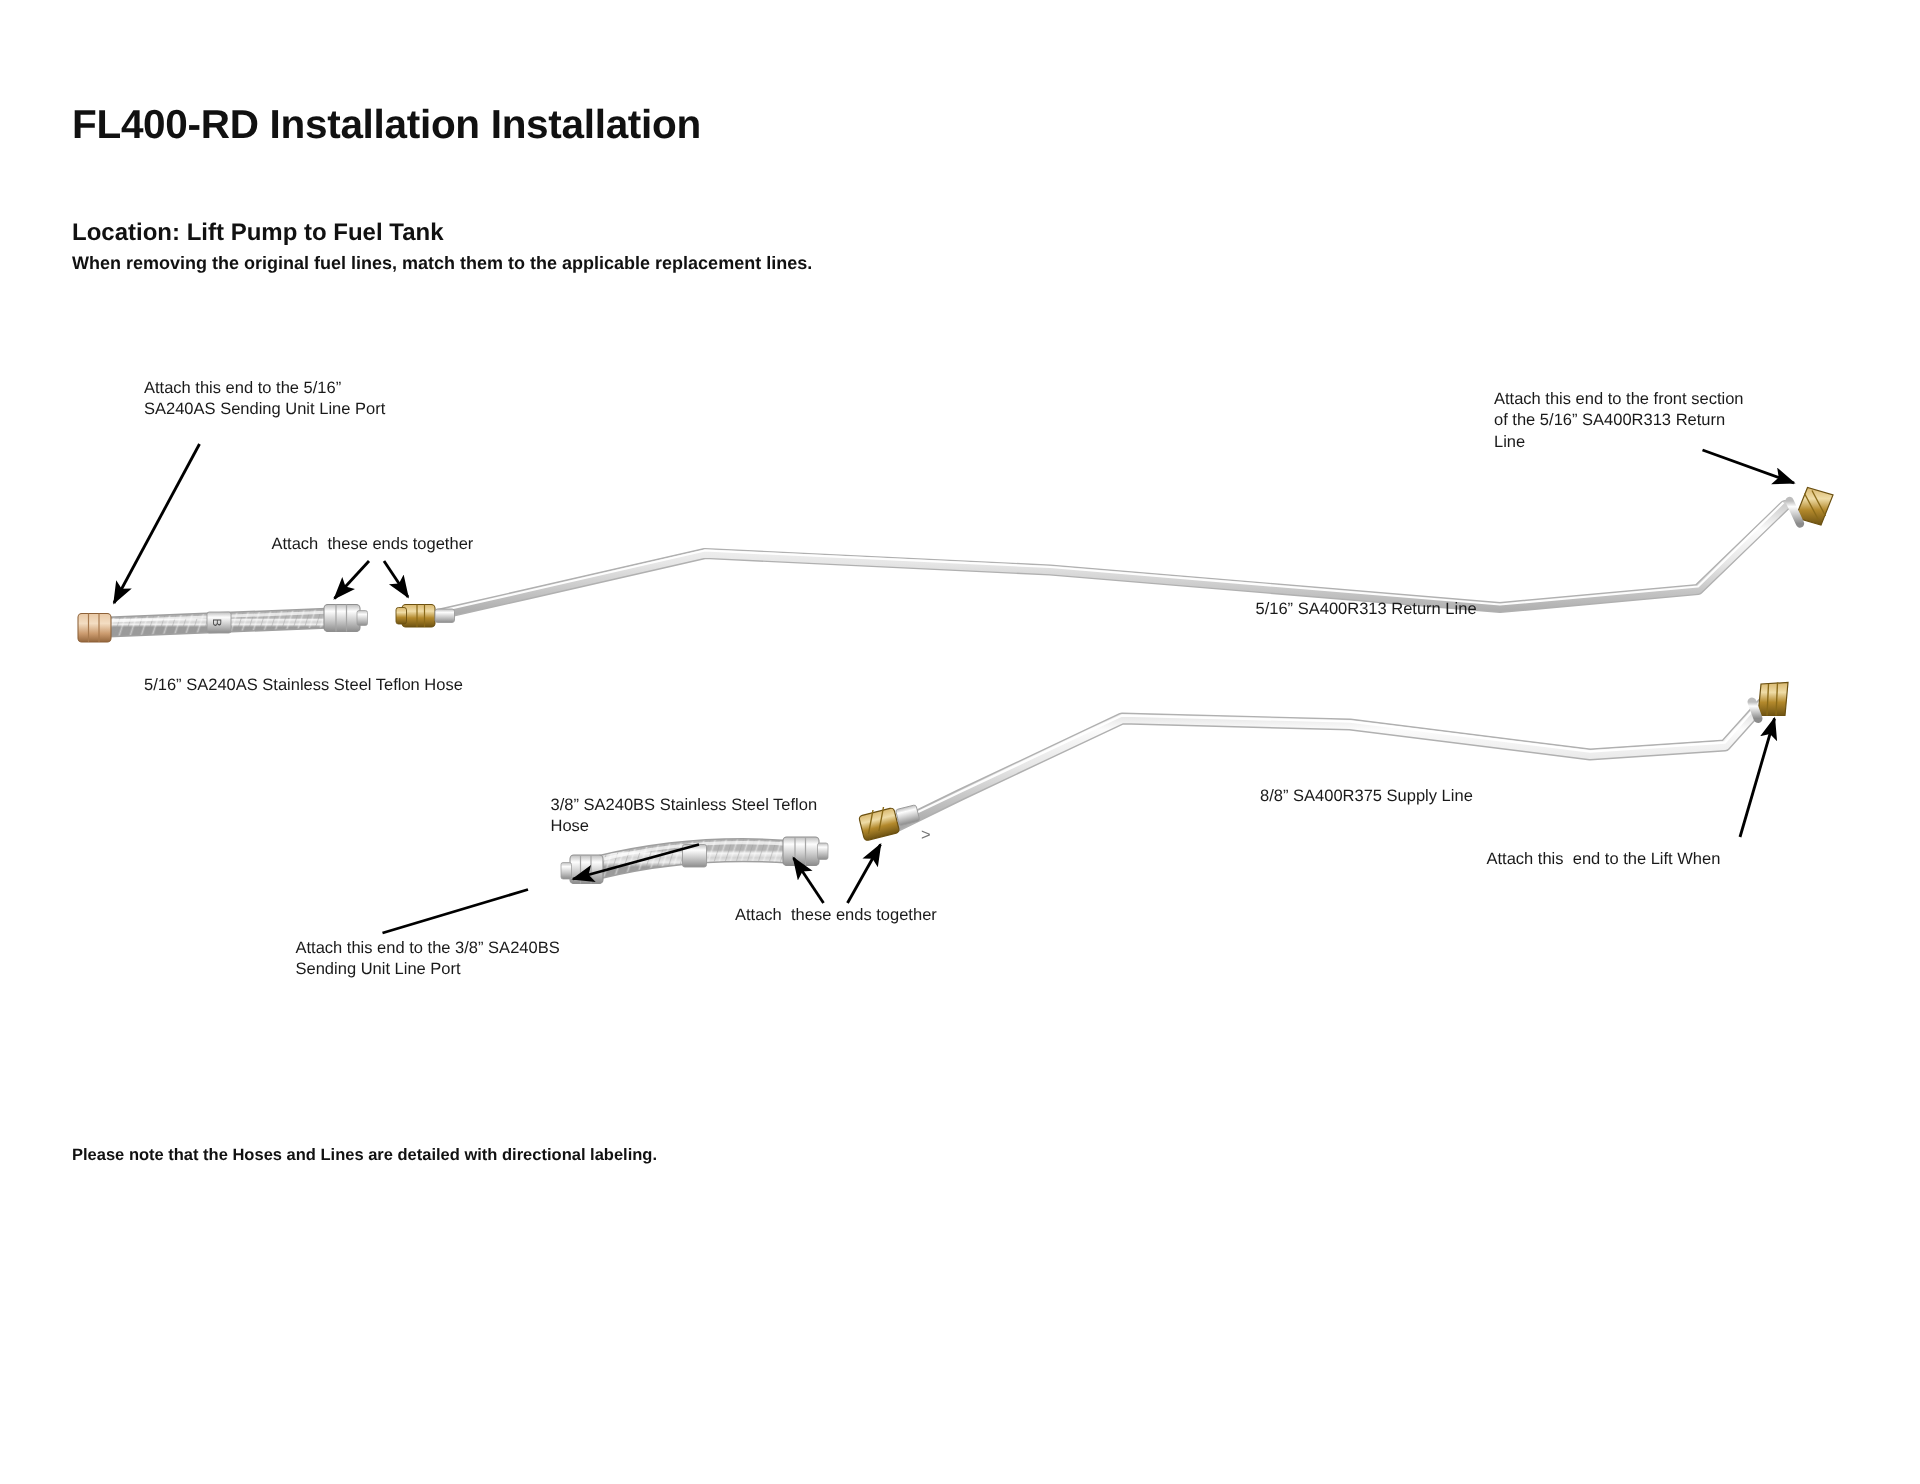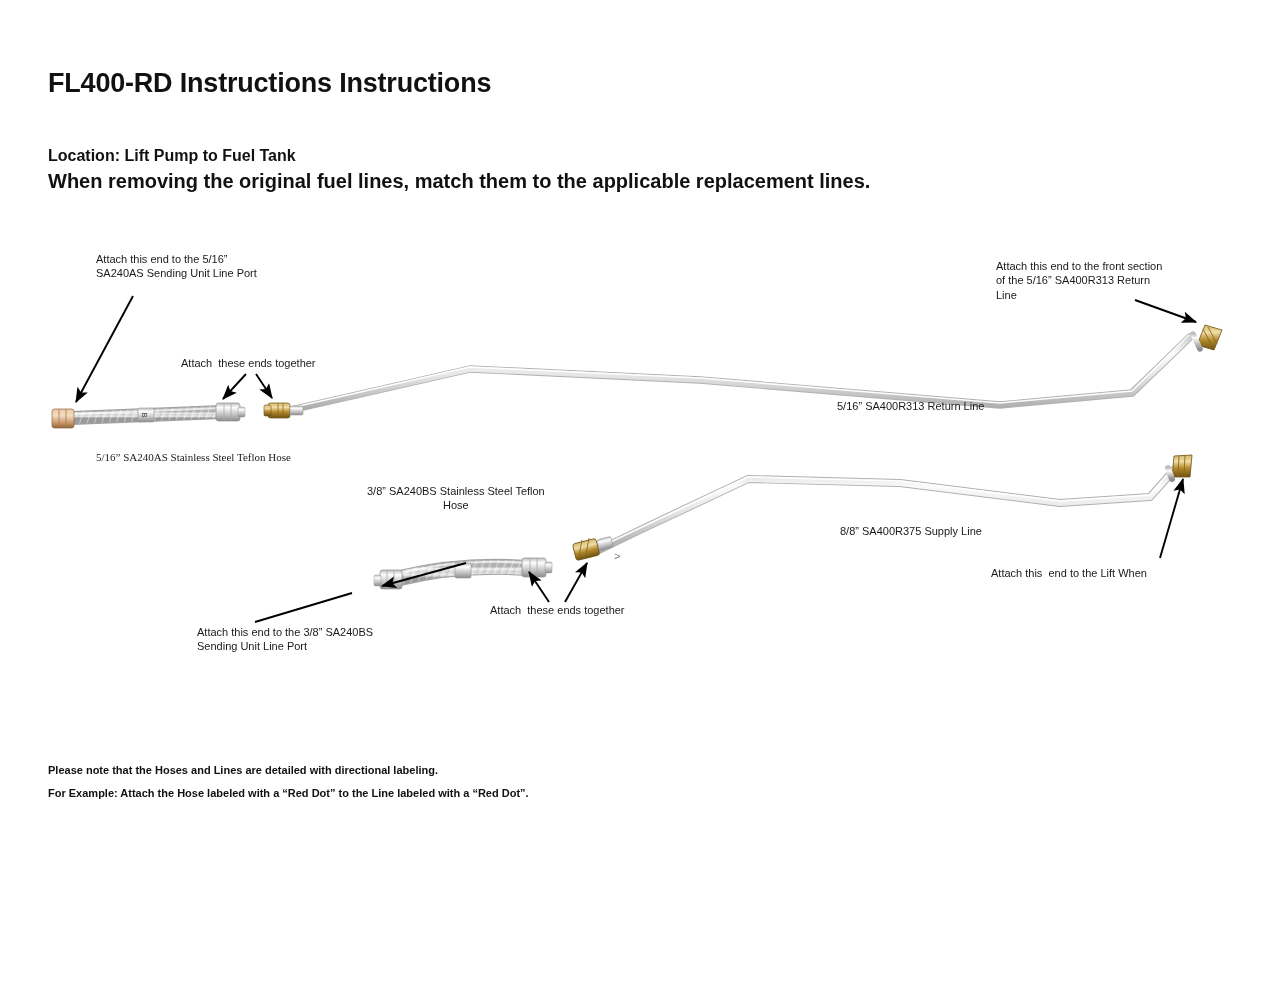--- a/index.html
+++ b/index.html
@@ -8,43 +8,43 @@
     background:#ffffff;
     font-family:"Liberation Sans", sans-serif;
     color:#111111;
     overflow:hidden;
     position:relative;
   }
   #sheet{position:absolute;inset:0;}
   .txt{position:absolute;white-space:pre;line-height:1.3;}
   #title{left:48px;top:66px;font-size:27px;font-weight:bold;letter-spacing:-0.2px;}
   #location{left:48px;top:114px;font-size:16px;font-weight:bold;margin-top:32px;}
-  #intro{left:48px;top:168px;font-size:20px;font-weight:bold;}
+  #intro{left:48px;top:168px;font-size:12px;font-weight:bold;}
   .note{left:48px;font-size:11px;font-weight:bold;}
   #note1{top:763px;}
   #note2{top:786px;}
   .anno{font-size:11px;font-weight:normal;color:#1a1a1a;margin-left:34px;}
   #a-topleft{left:62px;top:252px;}
   #a-ends-1{left:147px;top:356px;}
   #a-topright{left:962px;top:259px;}
   #a-return-label{left:803px;top:399px;}
-  #a-hose-a-label{left:62px;top:450px;font-family:Liberation Serif, serif;}
-  #a-hose-b-label{left:333px;top:484px;text-align:center;}
+  #a-hose-a-label{left:62px;top:450px;}
+  #a-hose-b-label{left:333px;top:530px;}
   #a-supply-label{left:806px;top:524px;}
   #a-liftpump{left:957px;top:566px;}
   #a-ends-2{left:456px;top:603px;}
   #a-botleft{left:163px;top:625px;}
   svg#art{position:absolute;left:0;top:0;width:1280px;height:989px;}
 </style>
 </head>
 <body>
 
 <div id="sheet">
 
-  <div class="txt" id="title">FL400-RD Instructions Instructions</div>
+  <div class="txt" id="title">FL400-RD Installation Installation</div>
   <div class="txt" id="location">Location: Lift Pump to Fuel Tank</div>
   <div class="txt" id="intro">When removing the original fuel lines, match them to the applicable replacement lines.</div>
 
   <svg id="art" viewBox="0 0 1280 989">
     <defs>
       <linearGradient id="steelTube" x1="0" y1="0" x2="0" y2="1">
         <stop offset="0%" stop-color="#cfcfcf"></stop>
         <stop offset="22%" stop-color="#fbfbfb"></stop>
         <stop offset="52%" stop-color="#e6e6e6"></stop>
         <stop offset="100%" stop-color="#a8a8a8"></stop>
@@ -192,15 +192,14 @@
   <div class="txt anno" id="a-supply-label">8/8” SA400R375 Supply Line</div>
 
   <div class="txt anno" id="a-liftpump">Attach this  end to the Lift When</div>
 
   <div class="txt anno" id="a-ends-2">Attach  these ends together</div>
 
   <div class="txt anno" id="a-botleft">Attach this end to the 3/8” SA240BS
 Sending Unit Line Port</div>
 
   <div class="txt note" id="note1">Please note that the Hoses and Lines are detailed with directional labeling.</div>
-  <div class="txt note" id="note2">For Example: Attach the Hose labeled with a “Red Dot” to the Line labeled with a “Red Dot”.</div>
 
 </div>
 
 </body></html>

